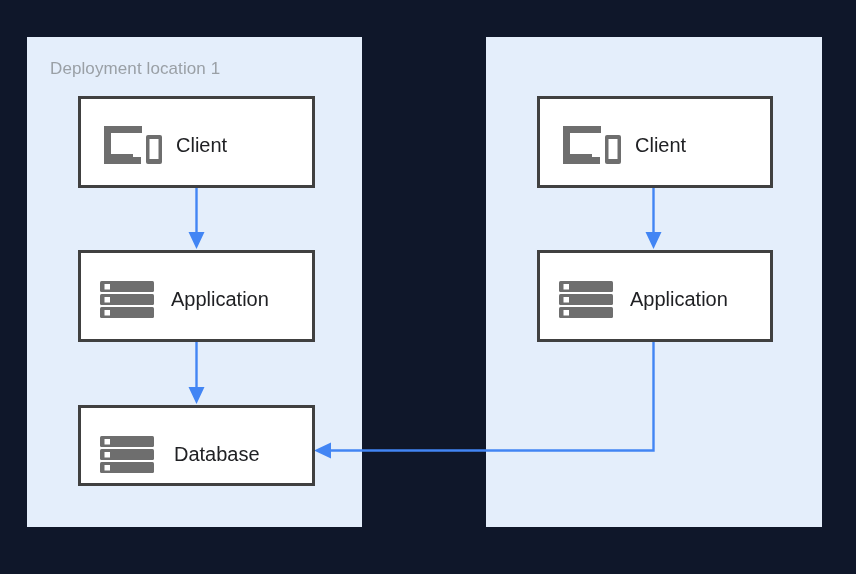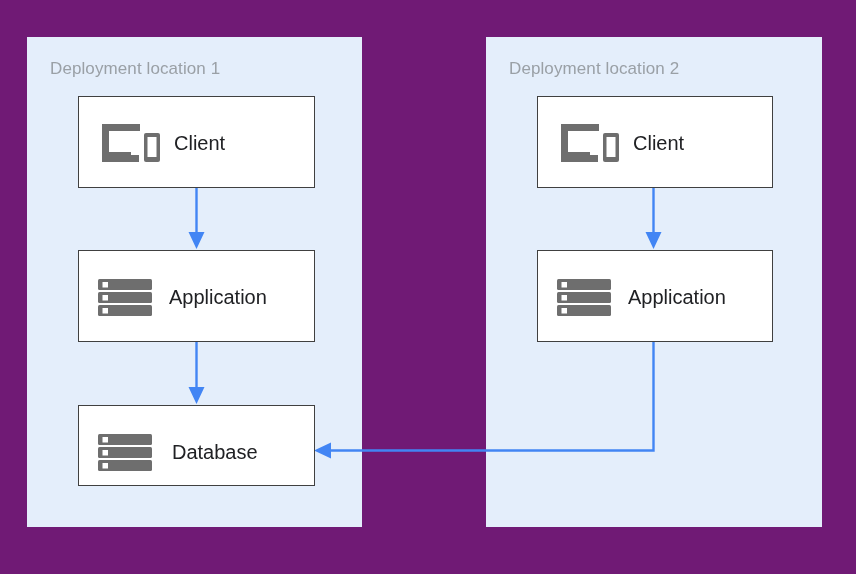--- a/index.html
+++ b/index.html
@@ -9,42 +9,42 @@
     background: #ffffff;
   }
   body {
     font-family: "Liberation Sans", sans-serif;
     -webkit-font-smoothing: antialiased;
   }
   #canvas {
     position: relative;
     width: 856px;
     height: 574px;
-    background: #701a75;
+    background: #0f172a;
     overflow: hidden;
   }
   
   .zone {
     position: absolute;
     background: #e4eefb;
     box-sizing: border-box;
   }
   .zone-label {
     position: absolute;
     color: #9aa0a6;
     font-size: 17px;
     line-height: 20px;
     letter-spacing: 0.1px;
     white-space: nowrap;
   }
   
   .node {
     position: absolute;
     background: #ffffff;
-    border: 1px solid #404040;
+    border: 3px solid #404040;
     box-sizing: border-box;
     display: flex;
     align-items: center;
   }
   .node-icon {
     position: absolute;
     display: block;
   }
   .node-label {
     position: absolute;
@@ -66,21 +66,20 @@
 </style>
 </head>
 <body>
 
 <div id="canvas">
 
   <div class="zone" style="left:27px; top:37px; width:335px; height:490px;"></div>
   <div class="zone-label" style="left:50px; top:59px;">Deployment location 1</div>
 
   <div class="zone" style="left:486px; top:37px; width:336px; height:490px;"></div>
-  <div class="zone-label" style="left:509px; top:59px;">Deployment location 2</div>
 
   <svg class="edge-layer" width="856" height="574" viewBox="0 0 856 574" fill="none" xmlns="http://www.w3.org/2000/svg">
 
     <g>
       <line x1="196.5" y1="188" x2="196.5" y2="234" stroke="#4285f4" stroke-width="2.4"></line>
       <polygon points="188.5,232 204.5,232 196.5,249" fill="#4285f4"></polygon>
     </g>
 
     <g>
       <line x1="196.5" y1="342" x2="196.5" y2="389" stroke="#4285f4" stroke-width="2.4"></line>

